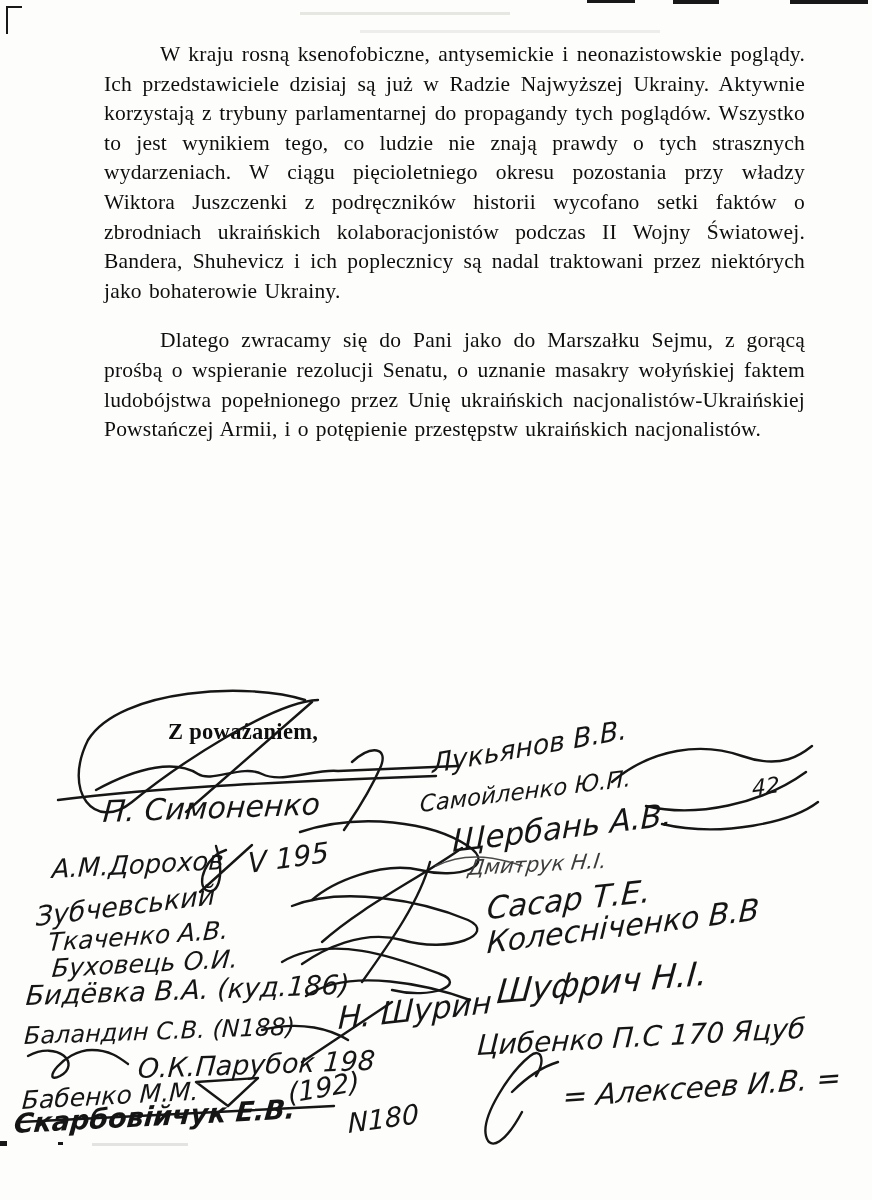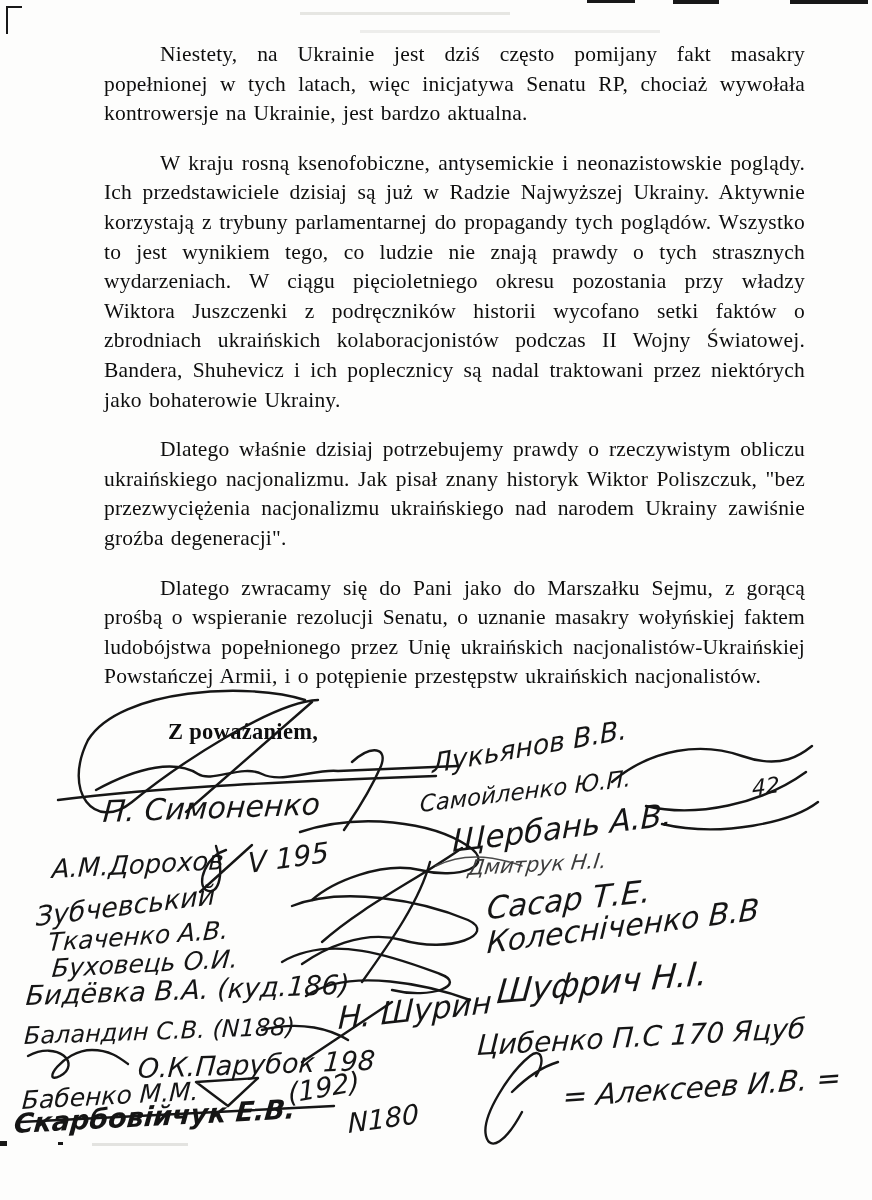--- a/index.html
+++ b/index.html
@@ -58,23 +58,21 @@
   <div class="artifact" style="left:587px;top:0;width:48px;height:3px;"></div>
   <div class="artifact" style="left:673px;top:0;width:46px;height:4px;"></div>
   <div class="artifact" style="left:790px;top:0;width:78px;height:4px;"></div>
   <div class="artifact light" style="left:300px;top:12px;width:210px;height:3px;opacity:.45;"></div>
   <div class="artifact light" style="left:360px;top:30px;width:300px;height:3px;opacity:.3;"></div>
   <div class="artifact" style="left:0;top:1141px;width:7px;height:5px;"></div>
   <div class="artifact" style="left:58px;top:1142px;width:5px;height:3px;"></div>
   <div class="artifact light" style="left:92px;top:1143px;width:96px;height:3px;opacity:.5;"></div>
 
   <div class="letter">
-    <p>Niestety, na Ukrainie jest dziś często pomijany fakt masakry popełnionej w tych latach, więc inicjatywa Senatu RP, chociaż wywołała kontrowersje na Ukrainie, jest bardzo aktualna.</p>
     <p>W kraju rosną ksenofobiczne, antysemickie i neonazistowskie poglądy. Ich przedstawiciele dzisiaj są już w Radzie Najwyższej Ukrainy. Aktywnie korzystają z trybuny parlamentarnej do propagandy tych poglądów. Wszystko to jest wynikiem tego, co ludzie nie znają prawdy o tych strasznych wydarzeniach. W ciągu pięcioletniego okresu pozostania przy władzy Wiktora Juszczenki z podręczników historii wycofano setki faktów o zbrodniach ukraińskich kolaboracjonistów podczas II Wojny Światowej. Bandera, Shuhevicz i ich poplecznicy są nadal traktowani przez niektórych jako bohaterowie Ukrainy.</p>
-    <p>Dlatego właśnie dzisiaj potrzebujemy prawdy o rzeczywistym obliczu ukraińskiego nacjonalizmu. Jak pisał znany historyk Wiktor Poliszczuk, "bez przezwyciężenia nacjonalizmu ukraińskiego nad narodem Ukrainy zawiśnie groźba degeneracji".</p>
     <p>Dlatego zwracamy się do Pani jako do Marszałku Sejmu, z gorącą prośbą o wspieranie rezolucji Senatu, o uznanie masakry wołyńskiej faktem ludobójstwa popełnionego przez Unię ukraińskich nacjonalistów-Ukraińskiej Powstańczej Armii, i o potępienie przestępstw ukraińskich nacjonalistów.</p>
   </div>
 
   <div class="closing">Z poważaniem,</div>
 
   <svg class="scrawls" width="872" height="1200" viewBox="0 0 872 1200">
     <path d="M305,700 C250,682 120,688 88,740 C62,792 95,832 132,802 C176,766 272,702 318,700 M312,702 L186,812"></path>
     <path d="M96,790 C140,766 176,760 198,774 C212,783 242,764 262,774 C282,784 318,768 338,771 L458,766"></path>
     <path d="M58,800 C160,787 300,781 436,776"></path>
     <path d="M352,762 C372,744 388,748 381,766 C368,796 352,818 344,830"></path>

